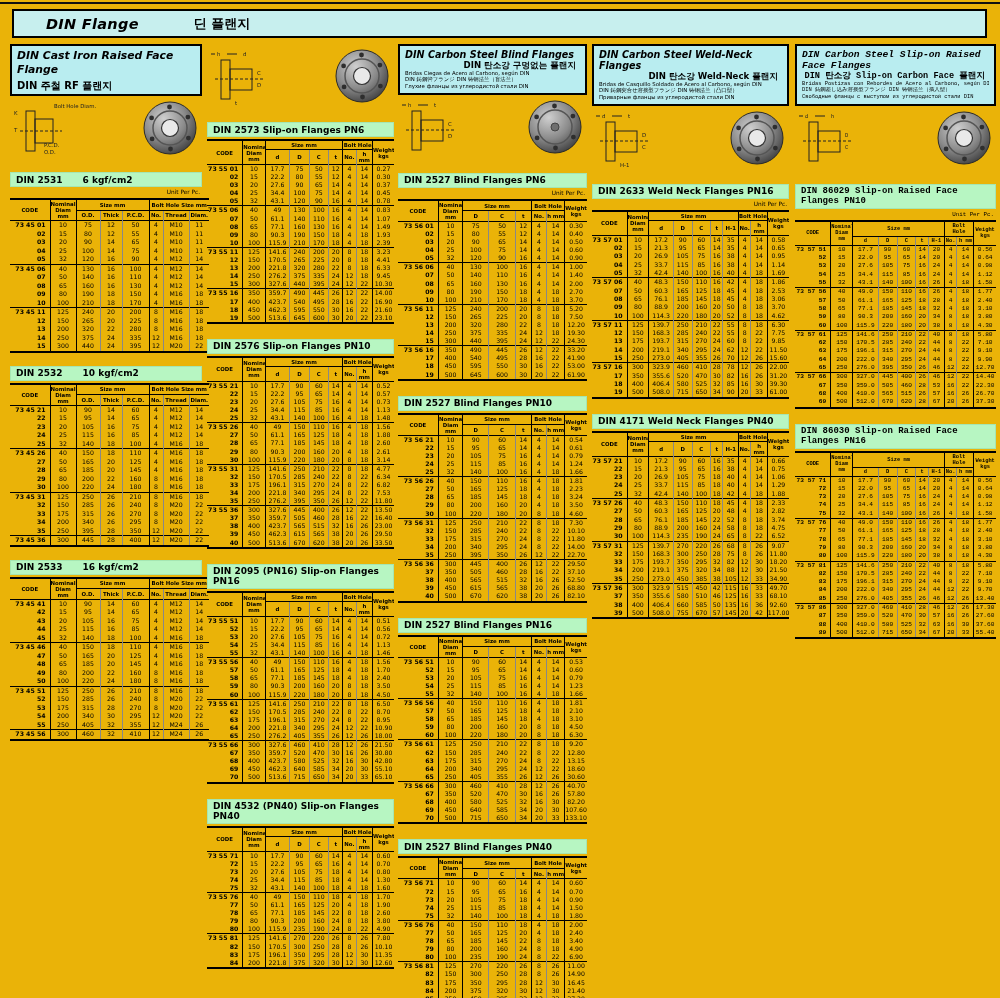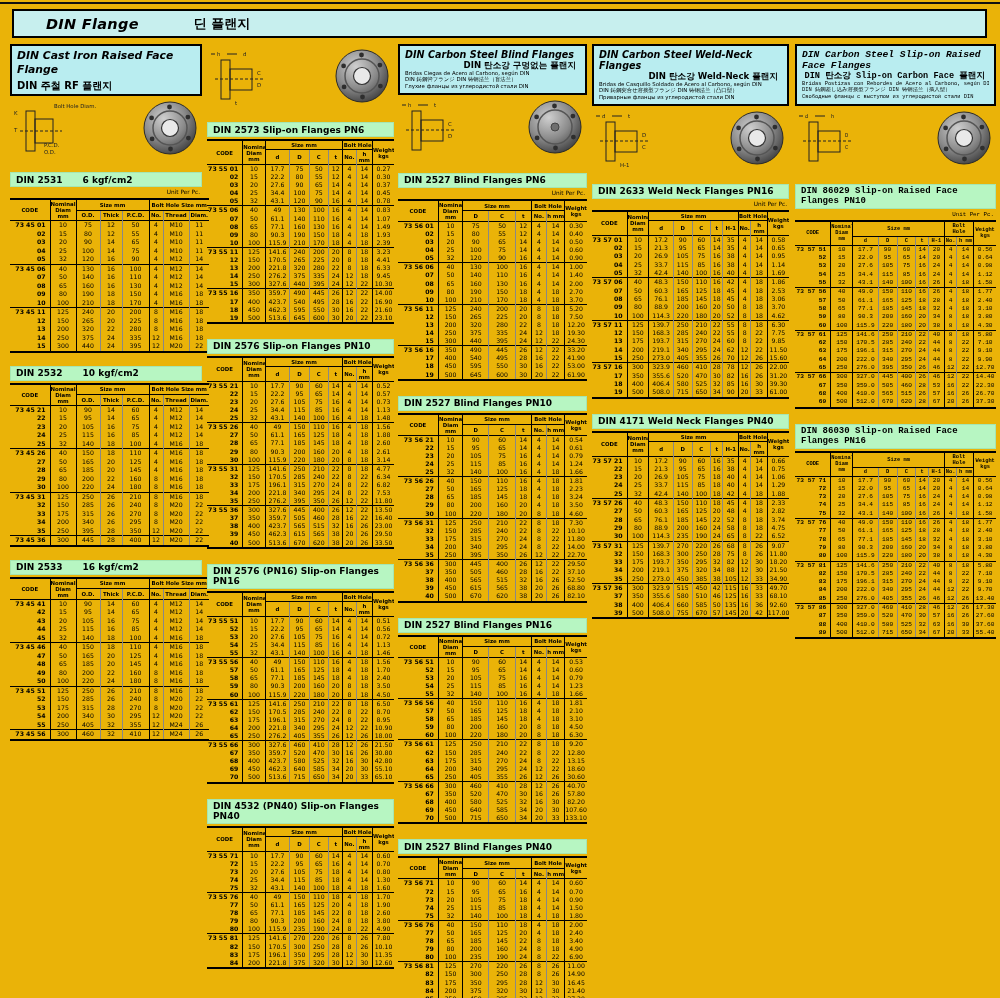--- a/index.html
+++ b/index.html
@@ -1196,21 +1196,21 @@
               <td class="vthin" data-interactable="false">38</td>
               <td class="vl" data-interactable="false">20</td>
               <td class="vthin" data-interactable="false">26</td>
               <td class="vl" data-interactable="false">33.50</td>
             </tr>
           </tbody>
         </table>
       </div>
       <div class="tbl-block" data-interactable="false">
         <div class="tbl-title" data-interactable="false">
-          <span data-interactable="false">DIN 2576 (PN16) Slip-on Flanges PN16</span>
+          <span data-interactable="false">DIN 2095 (PN16) Slip-on Flanges PN16</span>
         </div>
         <table class="t" data-interactable="false">
           <colgroup>
             <col style="width: 35px;">
             <col style="width: 22px;">
             <col style="width: 24px;">
             <col style="width: 19px;">
             <col style="width: 19px;">
             <col style="width: 14px;">
             <col style="width: 13px;">

